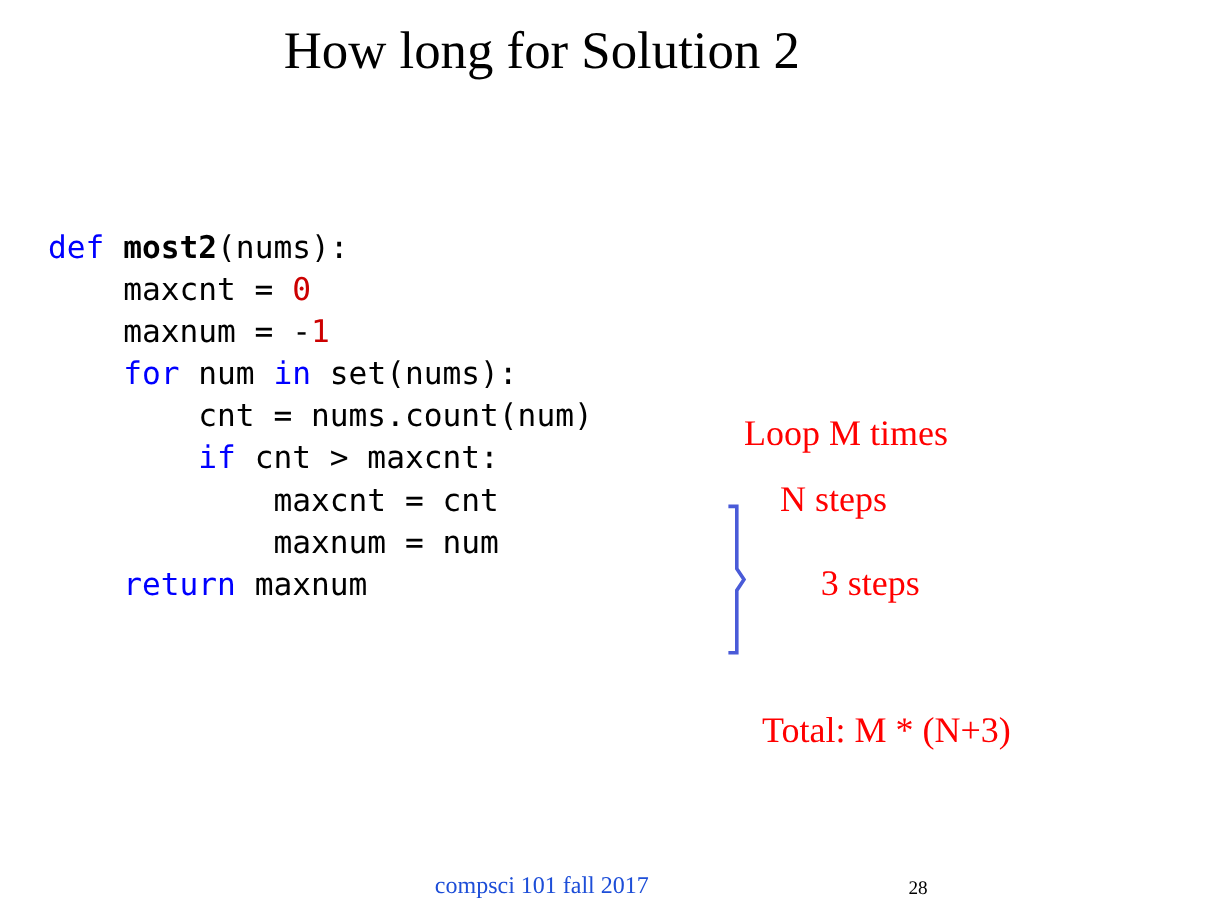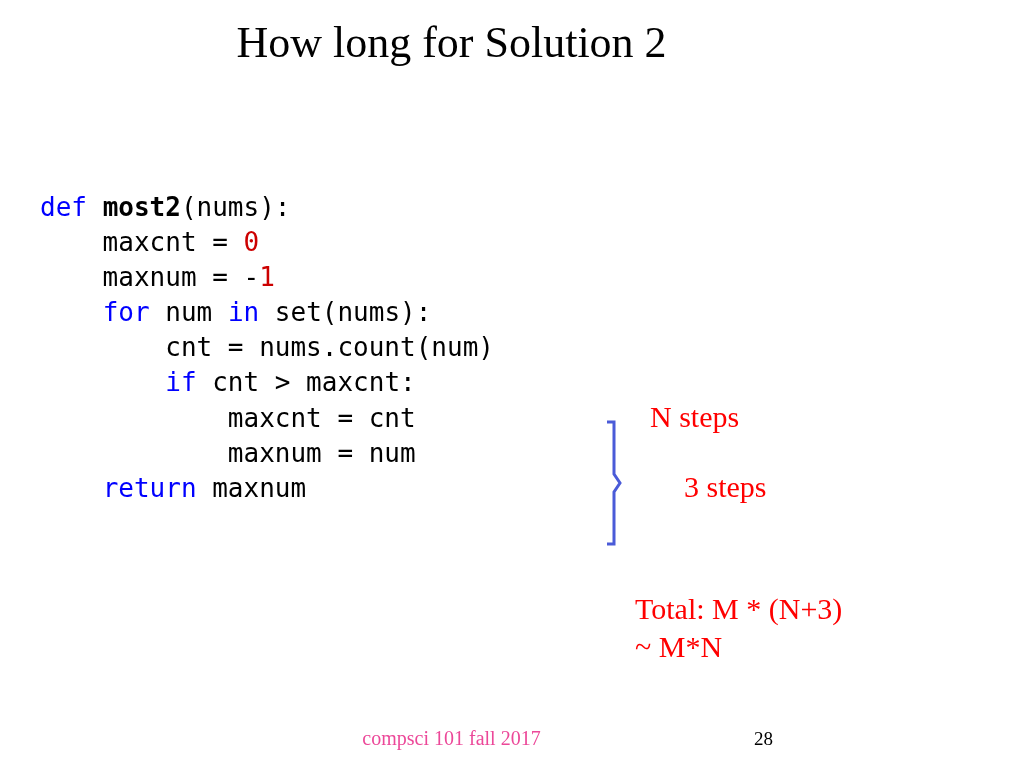--- a/index.html
+++ b/index.html
@@ -35,27 +35,27 @@
     left: 582px;
     top: 418px;
   }
 
   .footer-left {
     position: absolute;
     left: 0; right: 0;
     bottom: 18px;
     text-align: center;
     font-size: 20px;
-    color: #ec4899;
+    color: #1d4ed8;
   }
   .footer-right {
     position: absolute;
     right: 130px;
     bottom: 18px;
-    font-size: 19px;
+    font-size: 16px;
     color: #000;
   }
 </style>
 </head>
 <body>
 
 <div class="slide">
 
   <div class="title">
     <div>How long for Solution 2</div>
@@ -64,25 +64,25 @@
   <div class="code-block"><span class="kw-def">def </span><span class="fn-name">most2</span><span>(nums):</span>
 <span>    maxcnt = </span><span class="num-lit">0</span>
 <span>    maxnum = -</span><span class="num-lit">1</span>
 <span>    </span><span class="kw-for">for </span><span>num </span><span class="kw-in">in </span><span>set(nums):</span>
 <span>        cnt = nums.count(num)</span>
 <span>        </span><span class="kw-if">if </span><span>cnt &gt; maxcnt:</span>
 <span>            maxcnt = cnt</span>
 <span>            maxnum = num</span>
 <span>    </span><span class="kw-ret">return </span><span>maxnum</span></div>
 
+  <div class="ann loop">Loop M times</div>
   <div class="ann nsteps">N steps</div>
   <div class="ann steps3">3 steps</div>
   <div class="ann total">
     <div>Total: M * (N+3)</div>
-    <div>~  M*N</div>
   </div>
 
   <svg class="bracket" width="40" height="130">
     <path d="M 25 4 L 32 4 L 32 56 L 38 65 L 32 74 L 32 126 L 25 126" fill="none" stroke="#4a5bd8" stroke-width="3" stroke-linejoin="miter" stroke-linecap="butt"></path>
   </svg>
 
   <div class="footer-left">compsci 101 fall 2017</div>
   <div class="footer-right">28</div>
 
 </div>

